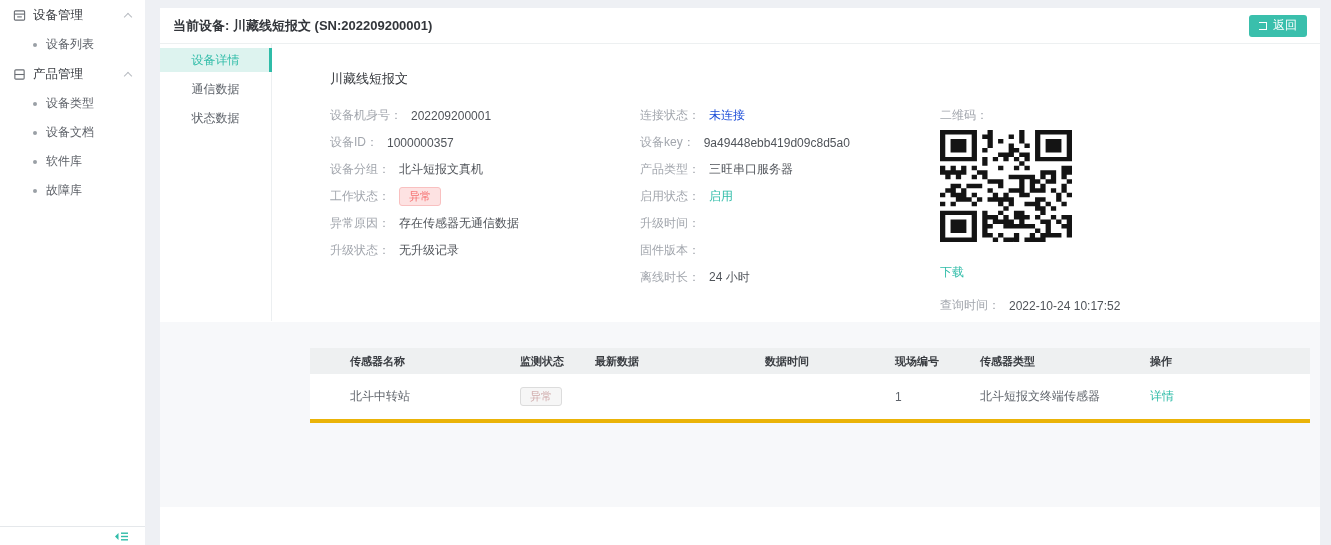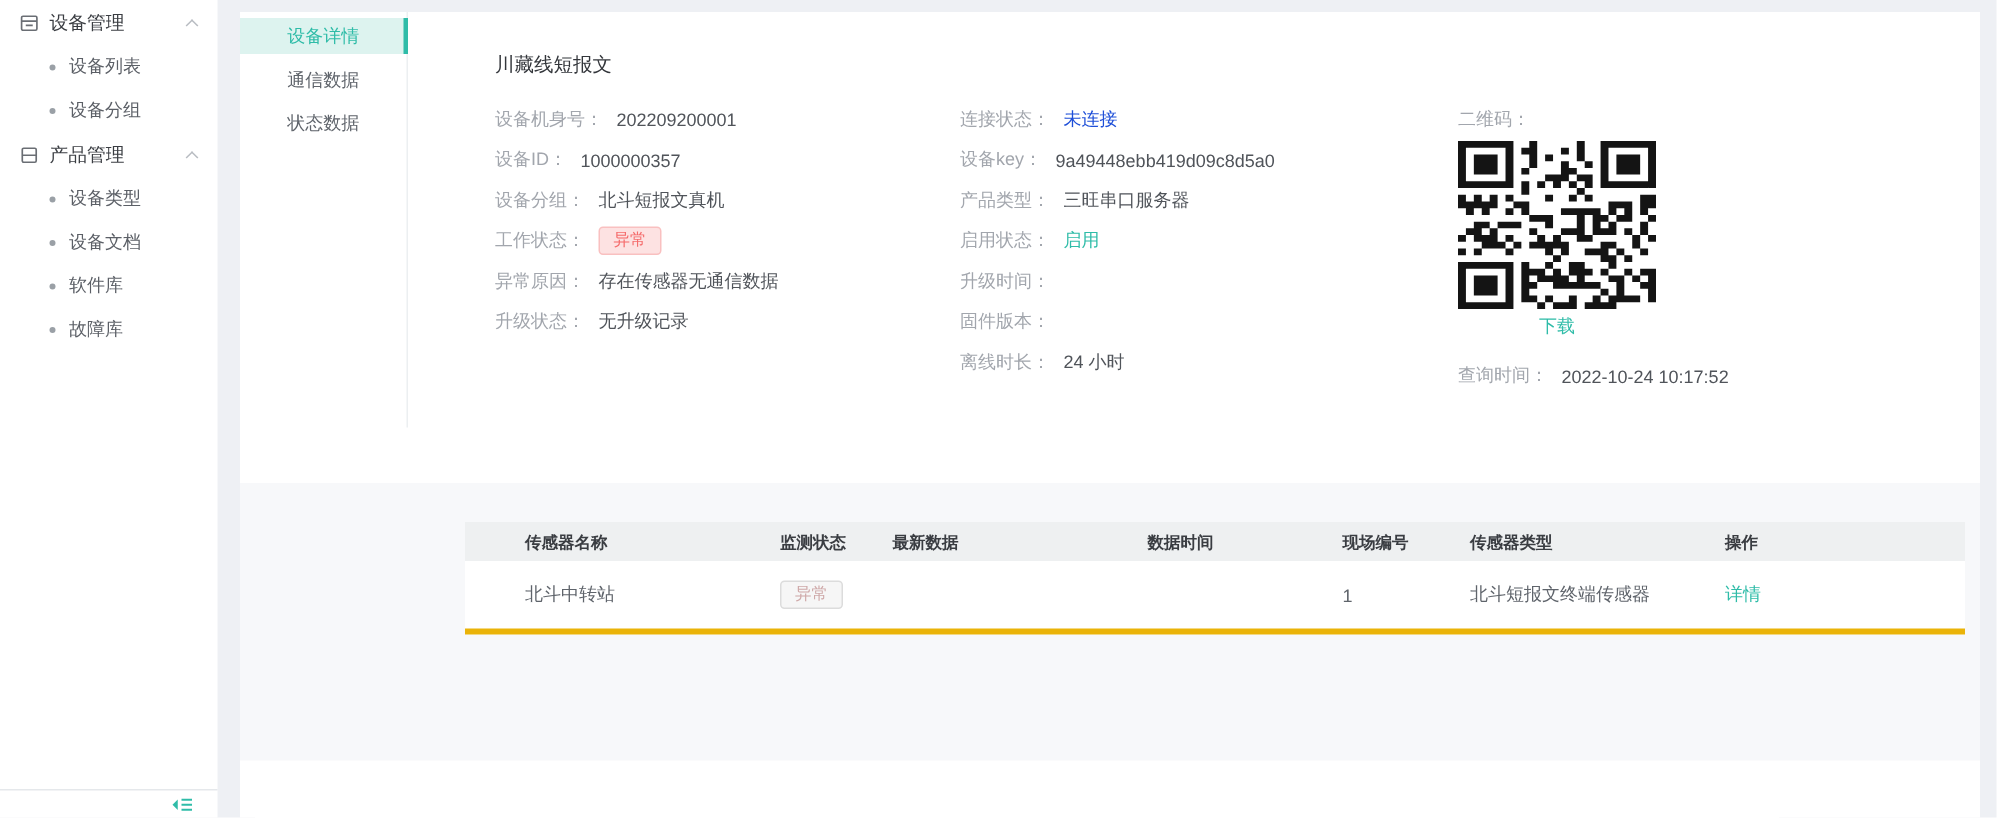--- a/index.html
+++ b/index.html
@@ -56,33 +56,33 @@
   }
   .tab.active { background:#ddf3ef; color:#2fbca8; }
   .tab.active::after {
     content:""; position:absolute; right:-1px; top:0; width:3px; height:100%; background:#2fbca8;
   }
   .detail { flex:1; position:relative; }
   .detail-title { position:absolute; left:58px; top:26px; font-size:13px; color:#33363b; font-weight:500; }
   .fcol { position:absolute; top:58px; }
   .fcol.c1 { left:58px;  width:300px;text-align:center; }
   .fcol.c2 { left:368px; width:290px; }
-  .fcol.c3 { left:700px; width:320px; }
+  .fcol.c3 { left:668px; width:320px; }
   .frow { height:27px; display:flex; align-items:center; font-size:12px; }
   .flabel { color:#a2a6ad; margin-right:9px; white-space:nowrap; }
   .fvalue { color:#50545a; white-space:nowrap; }
   .fvalue.muted { color:#1d4ed8; }
   .fvalue.link  { color:#2fbca8; cursor:pointer; }
   .badge-danger {
     background:#fde2e2; color:#f56c6c; border:1px solid #f9c0c0;
     border-radius:3px; font-size:11px; padding:2px 9px; line-height:1.2;
   }
   .qr-box { width:132px; }
   .qr-svg { display:block; margin-top:1px; }
-  .dl-link { display:block; text-align:center; color:#2fbca8; margin-top:3px; font-size:12px; cursor:pointer; }
+  .dl-link { display:block; color:#2fbca8; margin-top:22px; font-size:12px; cursor:pointer; }
   .query-row { margin-top:11px; }
   
   .lower { position:absolute; left:0; top:314px; width:100%; height:185px; background:#f7f8fa; }
   .sensor-table { position:absolute; left:150px; top:26px; width:1000px; }
   .t-grid { display:grid; grid-template-columns:170px 75px 170px 130px 85px 170px 1fr; padding-left:40px; align-items:center; }
   .t-head { background:#eef0f1; height:26px; font-weight:bold; color:#3a3d42; font-size:11px; }
   .t-row  { background:#fff; height:49px; border-bottom:4px solid #eab308; color:#5f646b; font-size:12px; }
   .badge-muted {
     display:inline-block; background:#f6f6f6; color:#cfa9a9; border:1px solid #dcdcdc;
     border-radius:3px; font-size:11px; padding:2px 9px; line-height:1.2;
@@ -100,24 +100,20 @@
           <line x1="1.5" y1="5.5" x2="12.5" y2="5.5"></line>
           <line x1="4.5" y1="8.5" x2="9.5" y2="8.5"></line>
       </svg>
       <span>设备管理</span>
       <i class="chev"></i>
     </div>
     <div class="sub-item">
       <span class="bullet"></span>
       <span>设备列表</span>
     </div>
-    <div class="sub-item">
-      <span class="bullet"></span>
-      <span>设备分组</span>
-    </div>
 
     <div class="group-hd">
       <svg class="gicon" viewBox="0 0 14 14" fill="none" stroke="#6a6e74" stroke-width="1.2">
         <rect x="2" y="2" width="10" height="10" rx="1"></rect>
           <line x1="2" y1="7" x2="12" y2="7"></line>
       </svg>
       <span>产品管理</span>
       <i class="chev"></i>
     </div>
     <div class="sub-item">
@@ -144,20 +140,27 @@
           <line x1="7" y1="2.2" x2="14" y2="2.2"></line>
           <line x1="7" y1="5.5" x2="14" y2="5.5"></line>
           <line x1="7" y1="8.8" x2="14" y2="8.8"></line>
         </g>
     </svg>
   </div>
 </aside>
 
 <main class="card">
 
+  <div class="card-hdr">
+    <span class="card-title">当前设备: 川藏线短报文 (SN:202209200001)</span>
+    <button class="btn-return">
+      <span class="ret-glyph"></span>
+      <span>返回</span>
+    </button>
+  </div>
 
   <div class="card-body">
     <nav class="tabcol">
       <div class="tab active">设备详情</div>
       <div class="tab">通信数据</div>
       <div class="tab">状态数据</div>
     </nav>
 
     <section class="detail">
       <h2 class="detail-title">川藏线短报文</h2>

